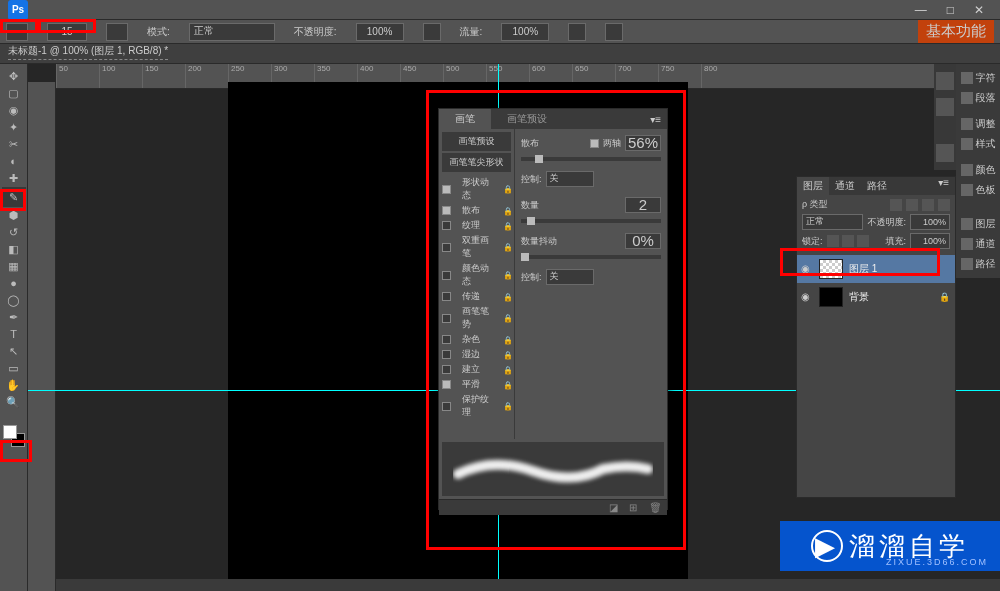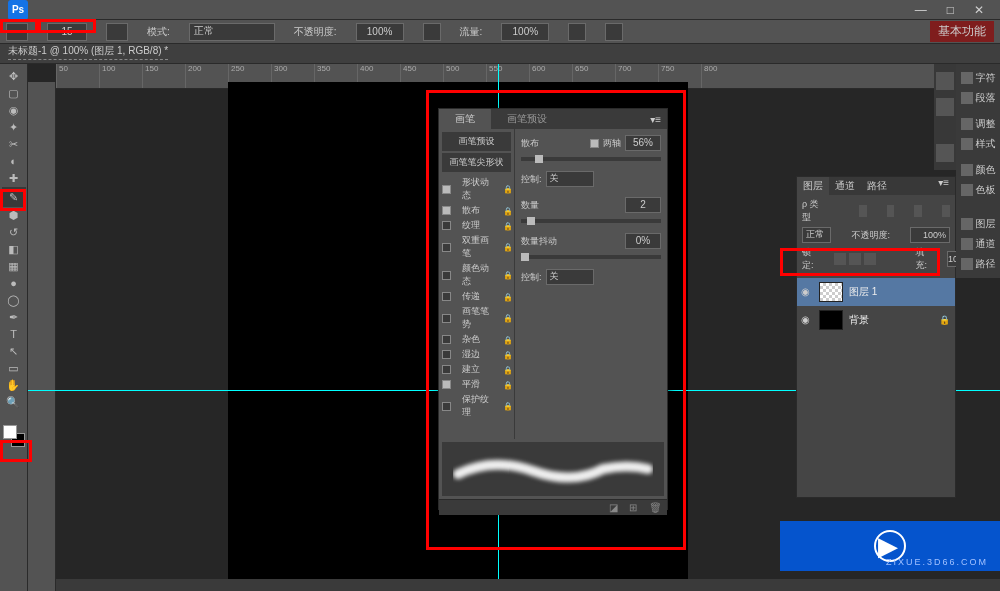--- a/index.html
+++ b/index.html
@@ -10,21 +10,21 @@
 .mi{color:#d0d0d0;font-size:11px;padding:2px 6px;cursor:default}
 .winbtns{margin-left:auto;display:flex;gap:4px}
 .winb{color:#d0d0d0;font-size:12px;padding:0 8px}
 .options{background:#535353;height:24px;display:flex;align-items:center;padding:0 6px;border-bottom:1px solid #2a2a2a;gap:19px}
 .opt-tool{width:22px;height:18px;background:#3a3a3a;border:1px solid #6a6a6a}
 .opt-size{width:40px;height:18px;background:#3a3a3a;border:1px solid #6a6a6a;color:#d0d0d0;font-size:10px;text-align:center;line-height:16px}
 .opt-lbl{color:#ccc;font-size:10px}
 .opt-sel{background:#3a3a3a;border:1px solid #6a6a6a;color:#ccc;font-size:10px;height:18px;width:86px;padding:0 4px}
 .opt-pct{background:#3a3a3a;border:1px solid #6a6a6a;color:#ccc;font-size:10px;height:18px;width:48px;text-align:center;line-height:16px}
 .opt-icon{width:18px;height:18px;background:#3a3a3a;border:1px solid #6a6a6a}
-.right-basic{margin-left:auto;background:#7f1d1d;padding:2px 8px;color:#ccc;font-size:12px}
+.right-basic{margin-left:auto;background:#c2410c;padding:2px 8px;color:#ccc;font-size:15px}
 .tabbar{background:#3f3f3f;height:20px;display:flex;align-items:flex-start;padding:0 8px;border-bottom:1px solid #2a2a2a}
 .doctab{color:#ccc;font-size:10px;border-bottom:1px dashed #888;padding-bottom:1px}
 .main{display:flex;height:527px}
 .toolbar{background:#535353;width:28px;border-right:1px solid #2a2a2a;display:flex;flex-direction:column;padding-top:4px}
 .tbtn{width:24px;height:17px;margin:0 auto;color:#bbb;font-size:11px;text-align:center;line-height:17px;cursor:default}
 .tbtn.brush{background:#393939;height:20px;line-height:20px}
 .tbgap{flex:0 0 8px}
 .swatch{width:22px;height:22px;margin:6px auto;position:relative}
 .sw-f{width:14px;height:14px;background:#fff;border:1px solid #999;position:absolute;top:0;left:0}
 .sw-b{width:14px;height:14px;background:#000;border:1px solid #999;position:absolute;bottom:0;right:0}
@@ -53,31 +53,31 @@
 .p-cb{width:9px;height:9px;border:1px solid #888;background:#3a3a3a;flex-shrink:0}
 .p-cb.chk{background:#bbb}
 .p-rl{color:#ccc;font-size:9px;flex:1}
 .p-lock{width:8px;height:8px;color:#888;font-size:8px}
 .p-main{flex:1;padding:6px}
 .p-opt{display:flex;align-items:center;margin-bottom:6px;gap:4px}
 .p-ol{color:#ccc;font-size:9px}
 .p-slider{height:4px;background:#3a3a3a;margin:4px 0 10px;position:relative}
 .p-knob{width:8px;height:8px;background:#bbb;position:absolute;top:-2px;left:10%}
 .p-sel{background:#3a3a3a;border:1px solid #6a6a6a;color:#ccc;font-size:9px;height:16px;width:48px;padding:0 3px}
-.p-val{background:#3a3a3a;border:1px solid #6a6a6a;color:#ccc;font-size:10px;height:16px;width:36px;text-align:center;line-height:14px}
+.p-val{background:#3a3a3a;border:1px solid #6a6a6a;color:#ccc;font-size:15px;height:16px;width:36px;text-align:center;line-height:14px}
 .p-preview{height:54px;background:#3a3a3a;margin:3px;display:flex;align-items:center;justify-content:center}
 .p-foot{height:16px;background:#3a3a3a;border-top:1px solid #2a2a2a;display:flex;justify-content:flex-end;align-items:center;padding:0 6px;gap:8px}
 .p-fi{width:12px;height:12px;color:#888;font-size:10px}
 .layers{position:absolute;right:44px;top:176px;width:160px;height:322px;background:#454545;border:1px solid #2a2a2a}
 .l-tabs{display:flex;background:#383838;height:18px}
 .l-tab{color:#ccc;font-size:10px;padding:0 6px;line-height:18px}
 .l-tab.act{background:#454545}
 .l-menu{margin-left:auto;color:#ccc;font-size:10px;padding:0 6px}
 .l-opts{padding:3px 5px;font-size:9px;color:#ccc}
-.l-row{display:flex;align-items:center;gap:20px;margin-bottom:3px}
+.l-row{display:flex;align-items:center;gap:4px;margin-bottom:3px}
 .l-sel{background:#3a3a3a;border:1px solid #6a6a6a;color:#ccc;font-size:9px;height:16px;flex:1;padding:0 3px}
 .l-num{background:#3a3a3a;border:1px solid #6a6a6a;color:#ccc;font-size:9px;height:16px;width:40px;text-align:right;padding-right:3px;line-height:14px}
 .l-lck{display:flex;gap:3px;align-items:center}
 .l-lbtn{width:12px;height:12px;background:#555}
 .l-list{}
 .l-item{display:flex;align-items:center;height:28px;padding:0 4px;gap:6px}
 .l-item.sel{background:#5578a3}
 .l-eye{width:12px;height:12px;color:#ccc;font-size:10px}
 .l-thumb{width:24px;height:20px;background:#fff;background-image:linear-gradient(45deg,#ccc 25%,transparent 25%),linear-gradient(-45deg,#ccc 25%,transparent 25%),linear-gradient(45deg,transparent 75%,#ccc 75%),linear-gradient(-45deg,transparent 75%,#ccc 75%);background-size:6px 6px;background-position:0 0,0 3px,3px -3px,-3px 0;border:1px solid #222}
 .l-thumb.bk{background:#000}
@@ -398,20 +398,21 @@
       <span>通道</span>
     </div>
   <div class="docklabel">
       <span class="dockicon"></span>
       <span>路径</span>
     </div>
 </div>
 
 <div class="watermark">
   <div class="wm-icon">▶</div>
+  <span>溜溜自学</span>
   <span class="wm-sub">ZIXUE.3D66.COM</span>
 </div>
 
 <div class="hl hl1"></div>
 <div class="hl hl2"></div>
 <div class="hl hl3"></div>
 <div class="hl hl4"></div>
 <div class="hl hl5"></div>
 <div class="hl hl6"></div>
 

